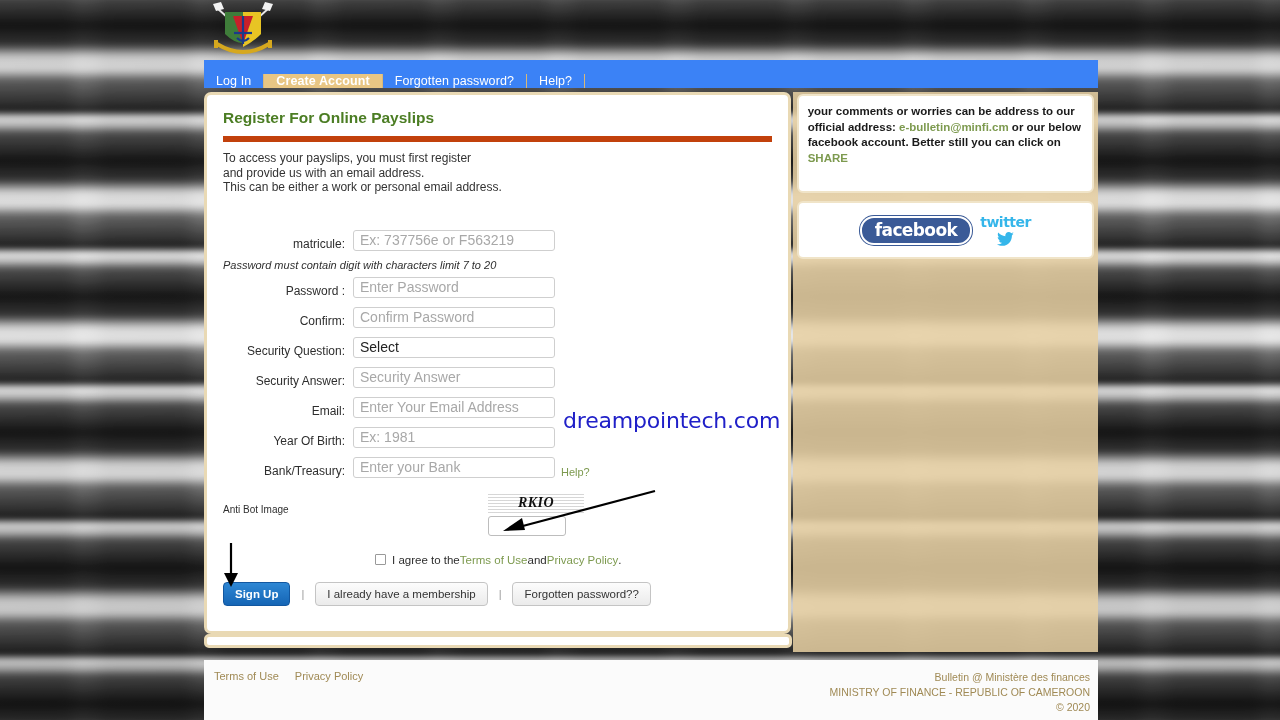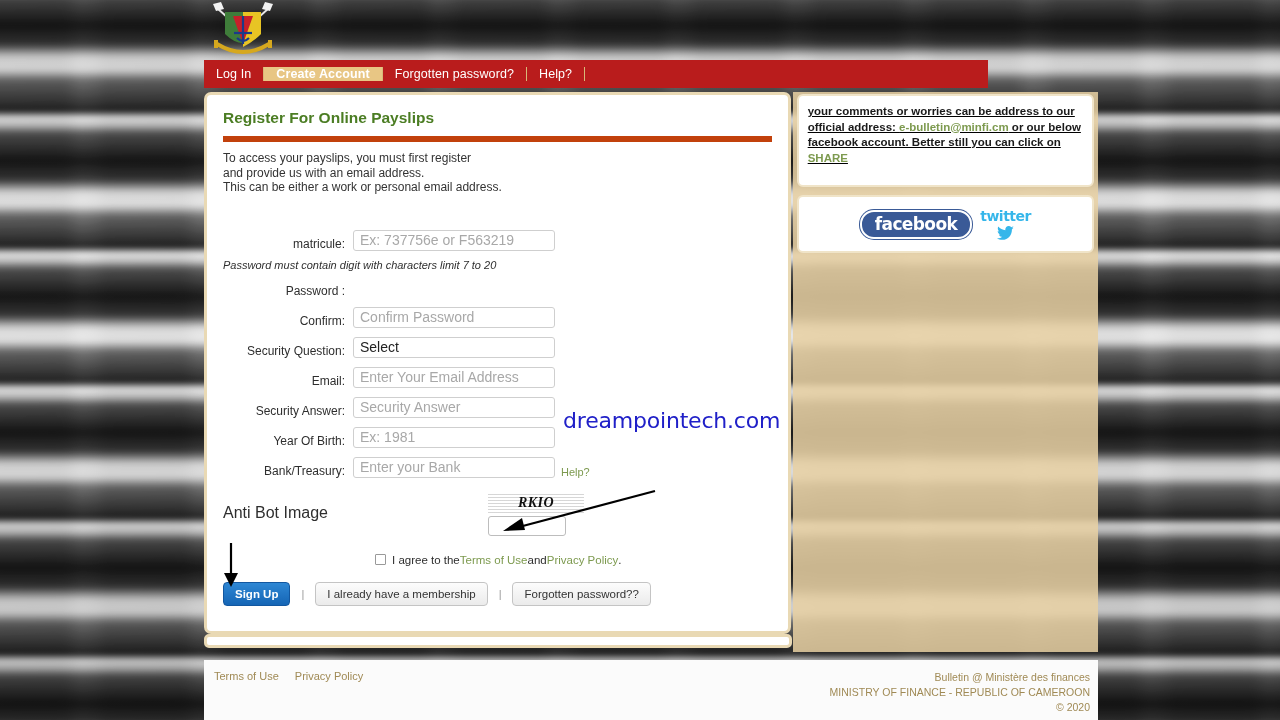--- a/index.html
+++ b/index.html
@@ -68,25 +68,25 @@
     width: 72px;
     height: 60px;
   }
   #logo svg { display: block; }
 
   
   #navbar {
     position: absolute;
     left: 4px;
     top: 60px;
-    width: 784px;
+    width: 894px;
     height: 28px;
-    background: #b91c1c;
-    display: flex;
-    align-items: center;
+    background: #3b82f6;
+    display: flex;
+    align-items: flex-end;
   }
   .tab {
     display: flex;
     align-items: center;
     padding: 0 12px;
     color: #ffffff;
     font-size: 12.5px;
     font-weight: 400;
     white-space: nowrap;
     border-right: 1px solid #d8b878;
@@ -199,21 +199,21 @@
 
   
   #antibot-row {
     display: flex;
     align-items: flex-start;
     margin-top: 16px;
     height: 48px;
     position: relative;
   }
   #antibot-label {
-    font-size: 16px;
+    font-size: 10px;
     color: #2e2e2e;
     padding-top: 10px;
     width: 265px;
   }
   #captcha-wrap { position: relative; }
   #captcha-img {
     width: 96px;
     height: 19px;
     background:
       repeating-linear-gradient(to bottom,
@@ -298,21 +298,21 @@
     padding: 2px 4px;
     position: relative;
     background: rgba(232, 209, 163, 0.86);
   }
   .side-card {
     background: #ffffff;
     border: 2px solid #f0e4c8;
     border-radius: 6px;
     margin-bottom: 8px;
   }
-  #side-text-card { padding: 8px 9px 19px 9px; text-decoration: underline; }
+  #side-text-card { padding: 8px 9px 25px 9px; }
   #side-text {
     font-size: 11.5px;
     line-height: 15.5px;
     color: #1a1a1a;
     font-weight: bold;
   }
   #side-text .email { color: #7d9a4f; font-weight: bold; }
   #side-text .share { color: #7d9a4f; font-weight: bold; cursor: pointer; }
 
   #social-card {
@@ -463,42 +463,43 @@
 
           <div class="row">
             <div class="lbl">matricule:</div>
             <input class="fld" type="text" placeholder="Ex: 737756e or F563219" style="">
           </div>
 
           <div class="hint">Password must contain digit with characters limit 7 to 20</div>
 
           <div class="row">
             <div class="lbl">Password :</div>
+            <input class="fld" type="text" placeholder="Enter Password" style="">
           </div>
 
           <div class="row">
             <div class="lbl">Confirm:</div>
             <input class="fld" type="text" placeholder="Confirm Password" style="">
           </div>
 
           <div class="row">
             <div class="lbl">Security Question:</div>
             <select class="fld">
               <option>Select</option>
             </select>
           </div>
 
           <div class="row">
+            <div class="lbl">Security Answer:</div>
+            <input class="fld" type="text" placeholder="Security Answer" style="">
+          </div>
+
+          <div class="row">
             <div class="lbl">Email:</div>
             <input class="fld" type="text" placeholder="Enter Your Email Address" style="">
-          </div>
-
-          <div class="row">
-            <div class="lbl">Security Answer:</div>
-            <input class="fld" type="text" placeholder="Security Answer" style="">
           </div>
 
 
           <div class="row">
             <div class="lbl">Year Of Birth:</div>
             <input class="fld" type="text" placeholder="Ex: 1981" style="">
           </div>
 
           <div class="row">
             <div class="lbl">Bank/Treasury:</div>

